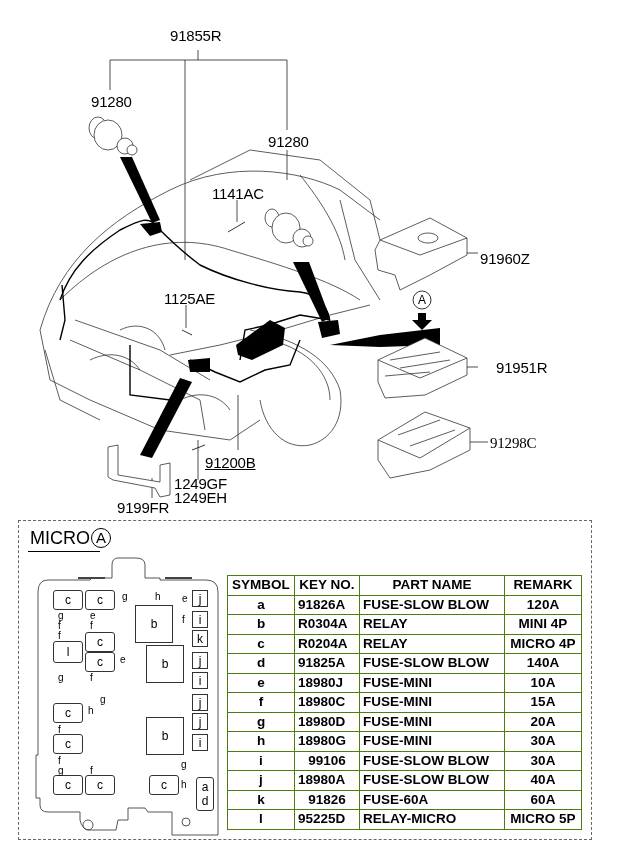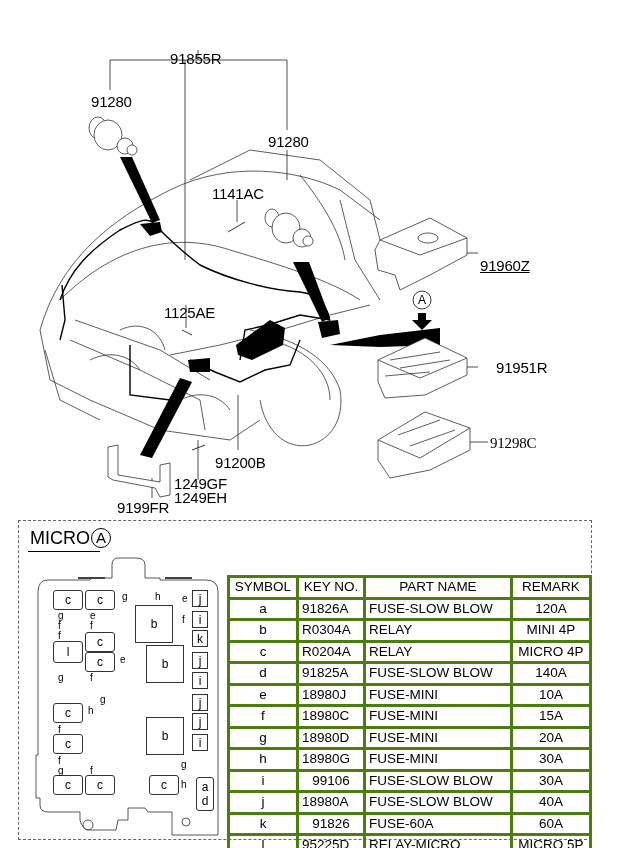--- a/index.html
+++ b/index.html
@@ -4,21 +4,21 @@
 <style>
   html,body{margin:0;padding:0;background:#fff;}
   body{width:620px;height:848px;position:relative;overflow:hidden;font-family:"Liberation Sans",sans-serif;color:#000;}
   .lbl{position:absolute;font-size:15px;line-height:15px;white-space:nowrap;letter-spacing:-0.2px;}
   svg.art{position:absolute;left:0;top:0;}
   .view-frame{position:absolute;left:18px;top:520px;width:574px;height:320px;border:1px dashed #666;box-sizing:border-box;}
   .view-title{position:absolute;left:30px;top:528px;font-size:18px;line-height:20px;}
   .view-title .circ{display:inline-block;width:18px;height:18px;border:1px solid #000;border-radius:50%;text-align:center;line-height:18px;font-size:15px;margin-left:1px;vertical-align:top;}
   .view-underline{position:absolute;left:28px;top:551px;width:72px;border-top:1px solid #000;}
   table.parts{position:absolute;left:227px;top:575px;border-collapse:collapse;font-size:13.5px;}
-  table.parts th,table.parts td{border:3px solid #4d7c0f;height:18.5px;padding:0 3px;white-space:nowrap;font-weight:normal;line-height:18px;margin-top:42px;}
+  table.parts th,table.parts td{border:1px solid #4d7c0f;height:18.5px;padding:0 3px;white-space:nowrap;font-weight:bold;line-height:18px;margin-top:42px;}
   table.parts th{text-align:center;}
   table.parts td.c{text-align:center;}
   table.parts td.l{text-align:left;}
   .fb{position:absolute;border:1px solid #333;border-radius:3px;background:#fff;display:flex;align-items:center;justify-content:center;font-size:12px;box-sizing:border-box;}
   .fs{position:absolute;font-size:10px;line-height:10px;white-space:nowrap;}
 </style>
 </head>
 <body>
 
 <svg class="art" width="620" height="515" viewBox="0 0 620 515" fill="none" stroke="#333" stroke-width="0.8">
@@ -119,30 +119,30 @@
     <path d="M390 360 L440 352 M400 368 L450 360 M385 376 L430 372"></path>
   </g>
 
   <g fill="#fff">
     <path d="M378 440 L425 412 L470 428 L470 450 L430 470 L390 478 L378 460 Z"></path>
     <path d="M378 440 L420 458 L470 428"></path>
     <path d="M398 435 L440 420 M410 446 L455 430"></path>
   </g>
 </svg>
 
-<div class="lbl" style="left:170px;top:51px;">91855R</div>
+<div class="lbl" style="left:170px;top:28px;">91855R</div>
 <div class="lbl" style="left:91px;top:94px;">91280</div>
 <div class="lbl" style="left:268px;top:134px;">91280</div>
 <div class="lbl" style="left:212px;top:186px;">1141AC</div>
-<div class="lbl" style="left:164px;top:305px;">1125AE</div>
-<div class="lbl" style="left:480px;top:258px;text-decoration:underline;">91960Z</div>
+<div class="lbl" style="left:164px;top:291px;">1125AE</div>
+<div class="lbl" style="left:480px;top:251px;">91960Z</div>
 <div class="lbl" style="left:418px;top:293px;font-size:12px;">A</div>
 <div class="lbl" style="left:496px;top:360px;">91951R</div>
 <div class="lbl" style="left:490px;top:436px;font-family:Liberation Serif, serif;">91298C</div>
-<div class="lbl" style="left:215px;top:455px;">91200B</div>
+<div class="lbl" style="left:205px;top:455px;text-decoration:underline;">91200B</div>
 <div class="lbl" style="left:174px;top:476px;">1249GF</div>
 <div class="lbl" style="left:174px;top:490px;">1249EH</div>
 <div class="lbl" style="left:117px;top:500px;">9199FR</div>
 
 <div class="view-frame"></div>
 <div class="view-title">
   <span>MICRO</span><span class="circ">A</span>
 </div>
 <div class="view-underline"></div>
 

